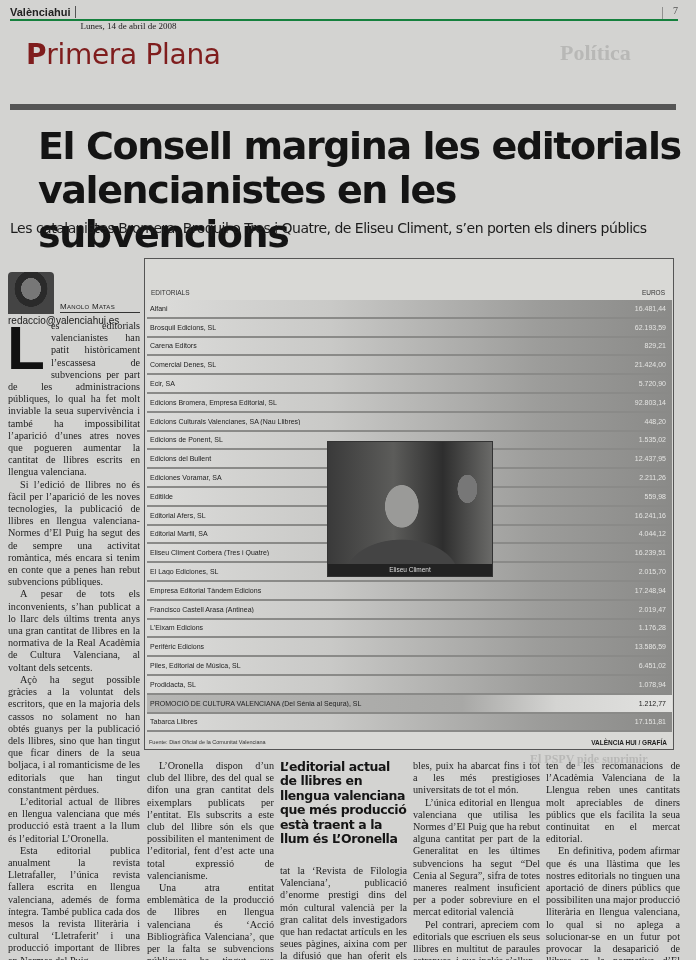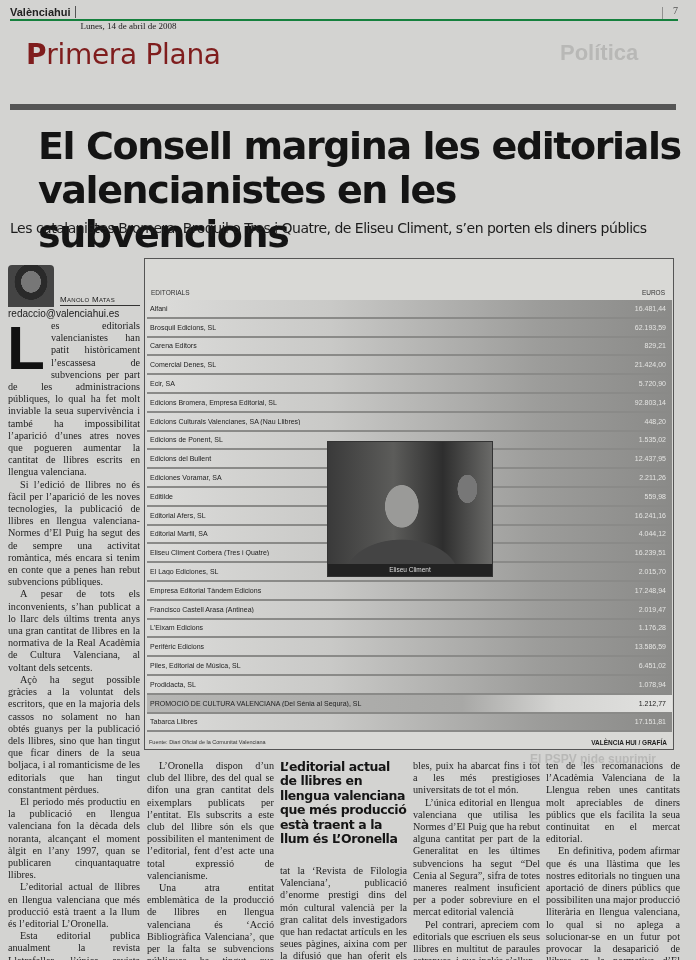--- a/index.html
+++ b/index.html
@@ -9,21 +9,21 @@
   .masthead { font-family:"Liberation Sans", sans-serif; font-weight:bold; font-size:11px; color:#222; padding-right:4px; border-right:1px solid #555; }
   .date { padding-left:5px; font-family:"Liberation Serif", serif; font-size:9px;margin-top:28px; }
   .pageno { position:absolute; right:0; top:0; font-size:10px; color:#555; }
   .pageno-sep { position:absolute; right:14px; top:0; font-size:12px; color:#666; }
   .section { position:absolute; left:26px; top:38px; font-family:"DejaVu Sans", sans-serif; font-size:28px; color:#7f1d1d; letter-spacing:-0.3px; }
   .section b { font-weight:bold; }
   .rule { position:absolute; left:10px; top:104px; width:666px; height:6px; background:#555; }
   .headline { position:absolute; left:10px; top:124px; width:680px; font-family:"DejaVu Sans", sans-serif; font-weight:bold; font-size:38px; line-height:44px; letter-spacing:-1.4px; color:#141414;margin-left:28px; }
   .subhead { position:absolute; left:10px; top:220px; width:690px; font-family:"DejaVu Sans", sans-serif; font-size:14px; letter-spacing:-0.5px; color:#1c1c1c; }
 
-  .author { position:absolute; left:8px; top:265px; width:132px; }
+  .author { position:absolute; left:8px; top:272px; width:132px; }
   .avatar { width:46px; height:42px; background:radial-gradient(ellipse at 50% 40%, #777 0 30%, #2a2a2a 31% 50%, #444 51%); border-radius:4px 4px 0 0; }
   .author-name { position:absolute; left:52px; top:30px; font-family:"Liberation Sans", sans-serif; font-size:8px; font-variant:small-caps; letter-spacing:0.3px; border-bottom:1px solid #333; width:80px; padding-bottom:1px; }
   .author-email { font-family:"Liberation Sans", sans-serif; font-size:10px; margin-top:1px; }
 
   .col { position:absolute; font-size:10.2px; line-height:12.2px; text-align:justify; hyphens:auto; color:#1d1d1d; }
   .col p { text-indent:12px; }
   .col p.first { text-indent:0; }
   .dropcap { float:left; font-family:"Liberation Sans", sans-serif; font-weight:bold; font-size:62px; line-height:52px; margin:2px 6px 0 -1px; color:#111; }
 
   .chart { position:absolute; left:144px; top:258px; width:530px; height:492px; border:1px solid #555; background:#d9d9d6; }
@@ -39,21 +39,21 @@
   .chart-credit { position:absolute; right:6px; bottom:3px; font-family:"Liberation Sans", sans-serif; font-weight:bold; font-size:6.5px; color:#222; }
 
   .photo { position:absolute; left:327px; top:441px; width:166px; height:136px; background:
       radial-gradient(ellipse 30px 38px at 45% 48%, #9a9a98 0 55%, transparent 57%),
       radial-gradient(ellipse 62px 40px at 45% 100%, #444 0 90%, transparent 92%),
       radial-gradient(ellipse 14px 20px at 85% 35%, #777 0 70%, transparent 72%),
       linear-gradient(to right, #3a3a3a, #5c5c5a 40%, #2e2e2e 70%, #6a6a68); border:1px solid #333; }
   .photo-caption { position:absolute; left:0; bottom:0; width:100%; height:12px; background:#222; color:#ddd; font-family:"Liberation Sans", sans-serif; font-size:6.5px; text-align:center; line-height:12px; }
 
   .pullquote { position:absolute; left:280px; top:760px; width:128px; font-family:"DejaVu Sans", sans-serif; font-weight:bold; font-size:12.5px; line-height:14.4px; letter-spacing:-0.4px; color:#151515; }
-  .ghost { position:absolute; color:rgba(60,60,60,0.18); font-family:Liberation Sans, sans-serif; font-weight:bold; }
+  .ghost { position:absolute; color:rgba(60,60,60,0.18); font-family:Liberation Serif, serif; font-weight:bold; }
 </style>
 </head>
 <body>
 
 <div class="topbar">
   <span class="masthead">Valènciahui</span>
   <span class="date">Lunes, 14 de abril de 2008</span>
   <span class="pageno-sep">|</span>
   <span class="pageno">7</span>
 </div>
@@ -71,21 +71,20 @@
   <div class="avatar"></div>
   <div class="author-name">Manolo Matas</div>
   <div class="author-email">redaccio@valenciahui.es</div>
 </div>
 
 <div class="col" style="left:8px;top:320px;width:132px;">
   <p class="first"><span class="dropcap">L</span><span>es editorials valencianistes han patit històricament l’escassesa de subvencions per part de les administracions públiques, lo qual ha fet molt inviable la seua supervivència i també ha impossibilitat l’aparició d’unes atres noves que pogueren aumentar la cantitat de llibres escrits en llengua valenciana.</span></p>
   <p>Si l’edició de llibres no és fàcil per l’aparició de les noves tecnologies, la publicació de llibres en llengua valenciana-Normes d’El Puig ha segut des de sempre una activitat romàntica, més encara si tenim en conte que a penes han rebut subvencions públiques.</p>
   <p>A pesar de tots els inconvenients, s’han publicat a lo llarc dels últims trenta anys una gran cantitat de llibres en la normativa de la Real Acadèmia de Cultura Valenciana, al voltant dels setcents.</p>
   <p>Açò ha segut possible gràcies a la voluntat dels escritors, que en la majoria dels cassos no solament no han obtés guanys per la publicació dels llibres, sino que han tingut que ficar diners de la seua boljaca, i al romanticisme de les editorials que han tingut constantment pèrdues.</p>
-  <p>El periodo més productiu en la publicació en llengua valenciana fon la dècada dels noranta, alcançant el moment àlgit en l’any 1997, quan se publicaren cinquantaquatre llibres.</p>
   <p>L’editorial actual de llibres en llengua valenciana que més producció està traent a la llum és l’editorial L’Oronella.</p>
   <p>Esta editorial publica anualment la revista Lletrafaller, l’única revista fallera escrita en llengua valenciana, ademés de forma íntegra. També publica cada dos mesos la revista lliterària i cultural ‘Lletraferit’ i una producció important de llibres en Normes del Puig.</p>
 </div>
 
 <div class="chart">
   <div class="chart-hdr" style="left:6px;">EDITORIALS</div>
   <div class="chart-hdr" style="right:8px;">EUROS</div>
   <div class="rows">
     <div class="row">
         <span class="name">Alfani</span>

